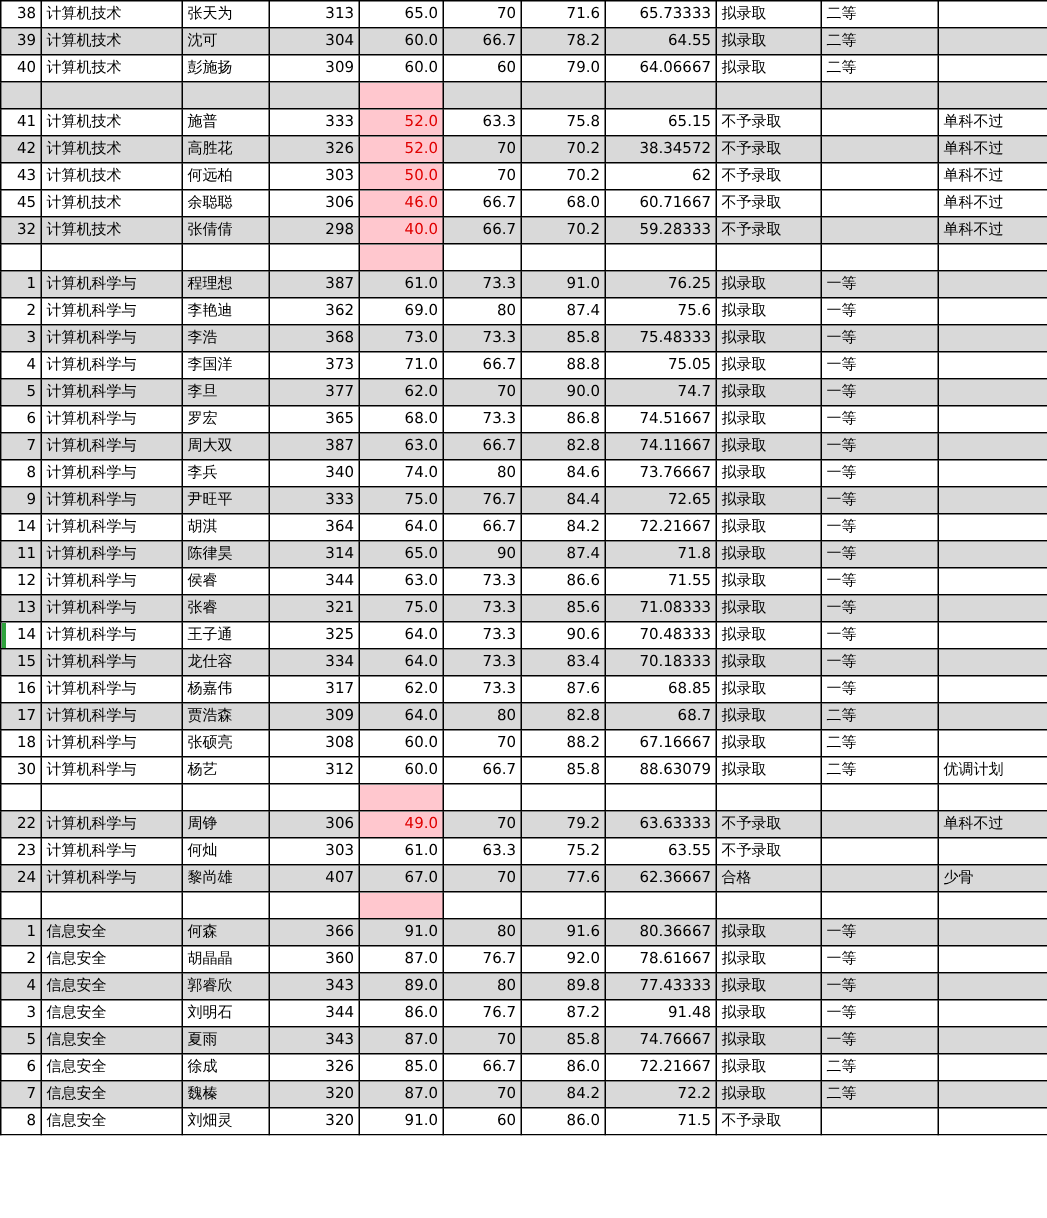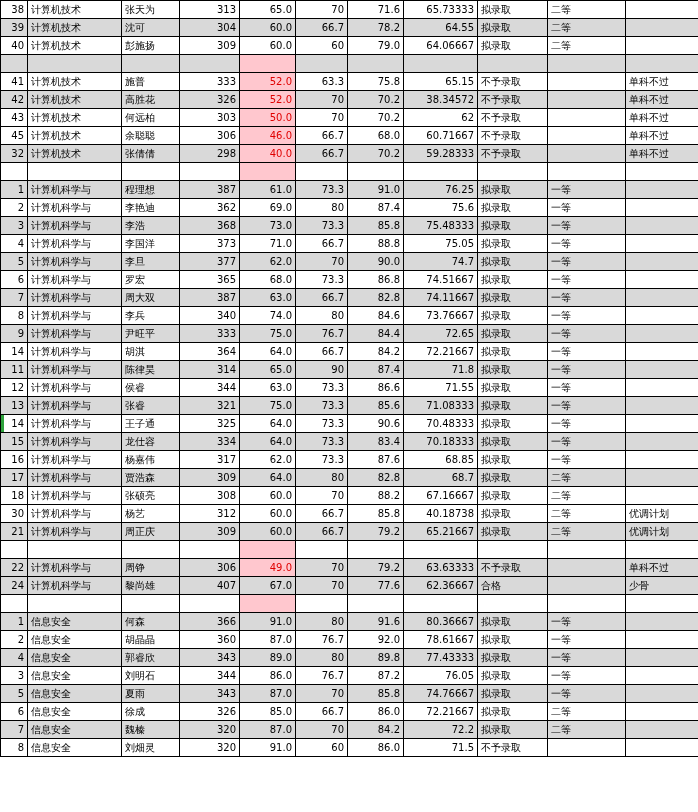--- a/index.html
+++ b/index.html
@@ -417,34 +417,21 @@
         <td class="a-left"></td>
       </tr>
       <tr>
         <td class="a-right">30</td>
         <td class="a-left">计算机科学与</td>
         <td class="a-left">杨艺</td>
         <td class="a-right">312</td>
         <td class="a-right">60.0</td>
         <td class="a-right">66.7</td>
         <td class="a-right">85.8</td>
-        <td class="a-right">40.18738</td>
-        <td class="a-left">拟录取</td>
-        <td class="a-left">二等</td>
-        <td class="a-left">优调计划</td>
-      </tr>
-      <tr class="stripe">
-        <td class="a-right">21</td>
-        <td class="a-left">计算机科学与</td>
-        <td class="a-left">周正庆</td>
-        <td class="a-right">309</td>
-        <td class="a-right">60.0</td>
-        <td class="a-right">66.7</td>
-        <td class="a-right">79.2</td>
-        <td class="a-right">65.21667</td>
+        <td class="a-right">88.63079</td>
         <td class="a-left">拟录取</td>
         <td class="a-left">二等</td>
         <td class="a-left">优调计划</td>
       </tr>
       <tr>
         <td class="a-right"></td>
         <td class="a-left"></td>
         <td class="a-left"></td>
         <td class="a-right"></td>
         <td class="a-right pink"></td>
@@ -460,20 +447,33 @@
         <td class="a-left">计算机科学与</td>
         <td class="a-left">周铮</td>
         <td class="a-right">306</td>
         <td class="a-right pink bad">49.0</td>
         <td class="a-right">70</td>
         <td class="a-right">79.2</td>
         <td class="a-right">63.63333</td>
         <td class="a-left">不予录取</td>
         <td class="a-left"></td>
         <td class="a-left">单科不过</td>
+      </tr>
+      <tr>
+        <td class="a-right">23</td>
+        <td class="a-left">计算机科学与</td>
+        <td class="a-left">何灿</td>
+        <td class="a-right">303</td>
+        <td class="a-right">61.0</td>
+        <td class="a-right">63.3</td>
+        <td class="a-right">75.2</td>
+        <td class="a-right">63.55</td>
+        <td class="a-left">不予录取</td>
+        <td class="a-left"></td>
+        <td class="a-left"></td>
       </tr>
       <tr class="stripe">
         <td class="a-right">24</td>
         <td class="a-left">计算机科学与</td>
         <td class="a-left">黎尚雄</td>
         <td class="a-right">407</td>
         <td class="a-right">67.0</td>
         <td class="a-right">70</td>
         <td class="a-right">77.6</td>
         <td class="a-right">62.36667</td>
@@ -534,21 +534,21 @@
         <td class="a-left"></td>
       </tr>
       <tr>
         <td class="a-right">3</td>
         <td class="a-left">信息安全</td>
         <td class="a-left">刘明石</td>
         <td class="a-right">344</td>
         <td class="a-right">86.0</td>
         <td class="a-right">76.7</td>
         <td class="a-right">87.2</td>
-        <td class="a-right">76.05</td>
+        <td class="a-right">91.48</td>
         <td class="a-left">拟录取</td>
         <td class="a-left">一等</td>
         <td class="a-left"></td>
       </tr>
       <tr class="stripe">
         <td class="a-right">5</td>
         <td class="a-left">信息安全</td>
         <td class="a-left">夏雨</td>
         <td class="a-right">343</td>
         <td class="a-right">87.0</td>

